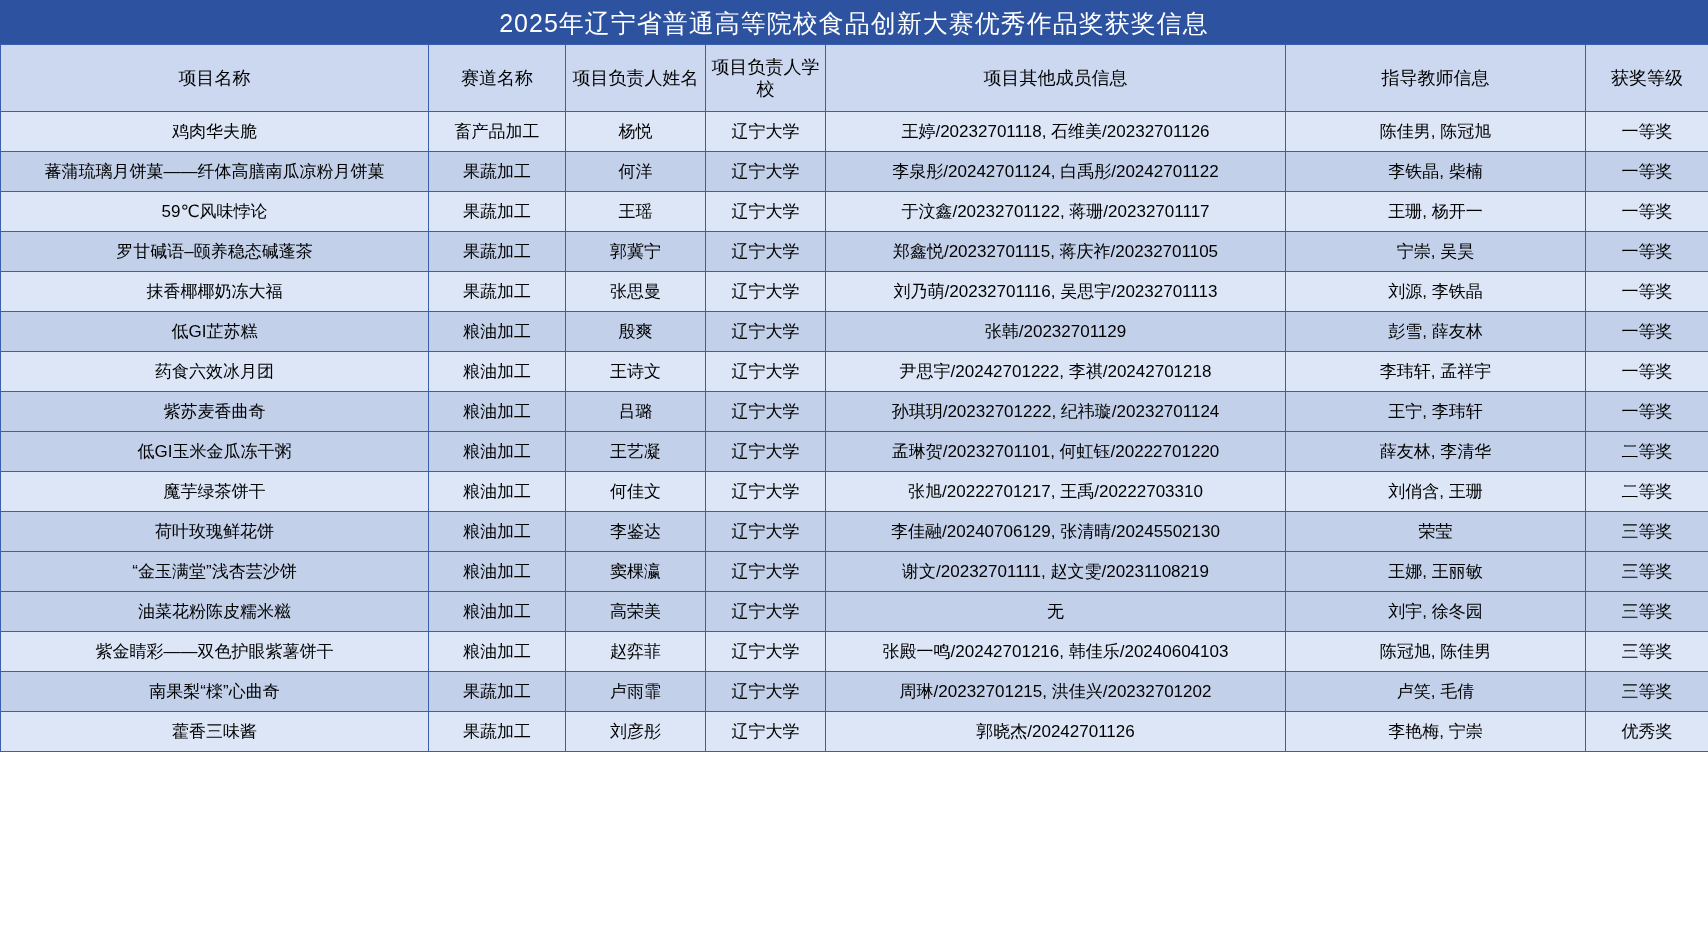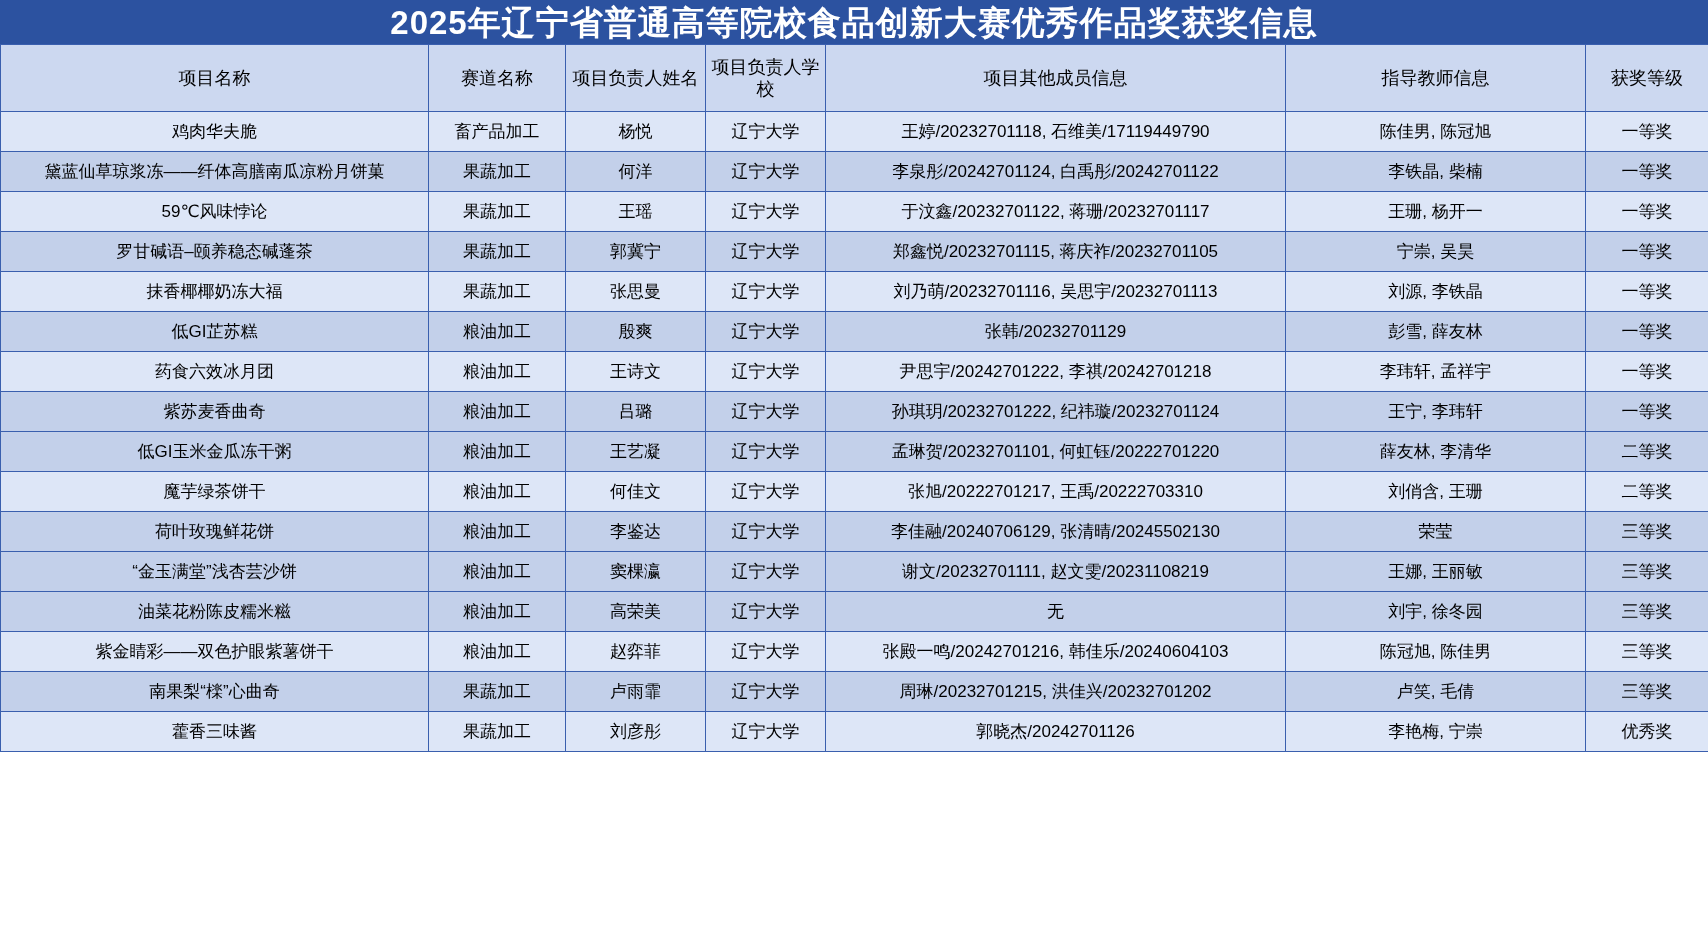--- a/index.html
+++ b/index.html
@@ -12,22 +12,22 @@
     font-family: "Liberation Sans", "DejaVu Sans", sans-serif;
   }
   .page {
     width: 1708px;
     background: #ffffff;
   }
   .title-bar {
     background: #2c52a0;
     color: #ffffff;
     text-align: center;
-    font-size: 33px;
-    font-weight: bold;
+    font-size: 25px;
+    font-weight: normal;
     letter-spacing: 1px;
     height: 44px;
     line-height: 44px;
     border: 1px solid #2c52a0;
     box-sizing: border-box;
   }
   table.awards {
     border-collapse: collapse;
     width: 1708px;
     table-layout: fixed;
@@ -98,26 +98,26 @@
         <th>指导教师信息</th>
         <th>获奖等级</th>
       </tr>
     </thead>
     <tbody id="awards-body">
         <tr class="row-even">
           <td class="c0">鸡肉华夫脆</td>
           <td class="c1">畜产品加工</td>
           <td class="c2">杨悦</td>
           <td class="c3">辽宁大学</td>
-          <td class="c4">王婷/20232701118, 石维美/17119449790</td>
+          <td class="c4">王婷/20232701118, 石维美/20232701126</td>
           <td class="c5">陈佳男, 陈冠旭</td>
           <td class="c6">一等奖</td>
         </tr>
         <tr class="row-odd">
-          <td class="c0">黛蓝仙草琼浆冻——纤体高膳南瓜凉粉月饼菓</td>
+          <td class="c0">蕃蒲琉璃月饼菓——纤体高膳南瓜凉粉月饼菓</td>
           <td class="c1">果蔬加工</td>
           <td class="c2">何洋</td>
           <td class="c3">辽宁大学</td>
           <td class="c4">李泉彤/20242701124, 白禹彤/20242701122</td>
           <td class="c5">李铁晶, 柴楠</td>
           <td class="c6">一等奖</td>
         </tr>
         <tr class="row-even">
           <td class="c0">59℃风味悖论</td>
           <td class="c1">果蔬加工</td>

